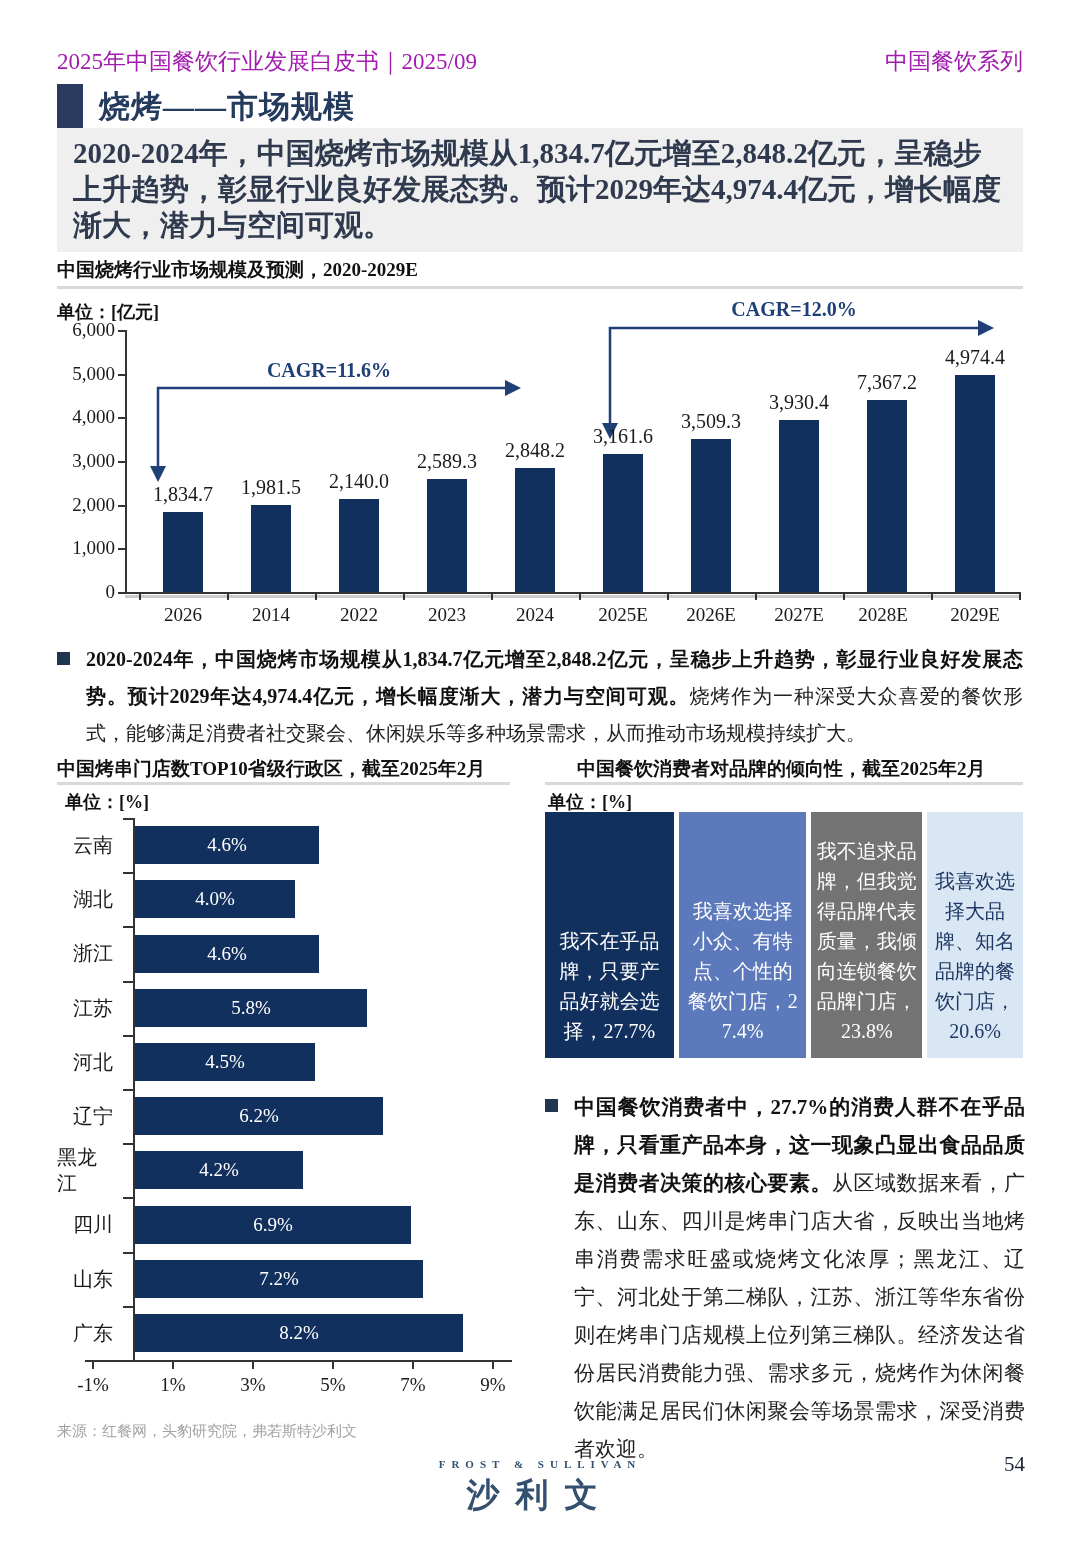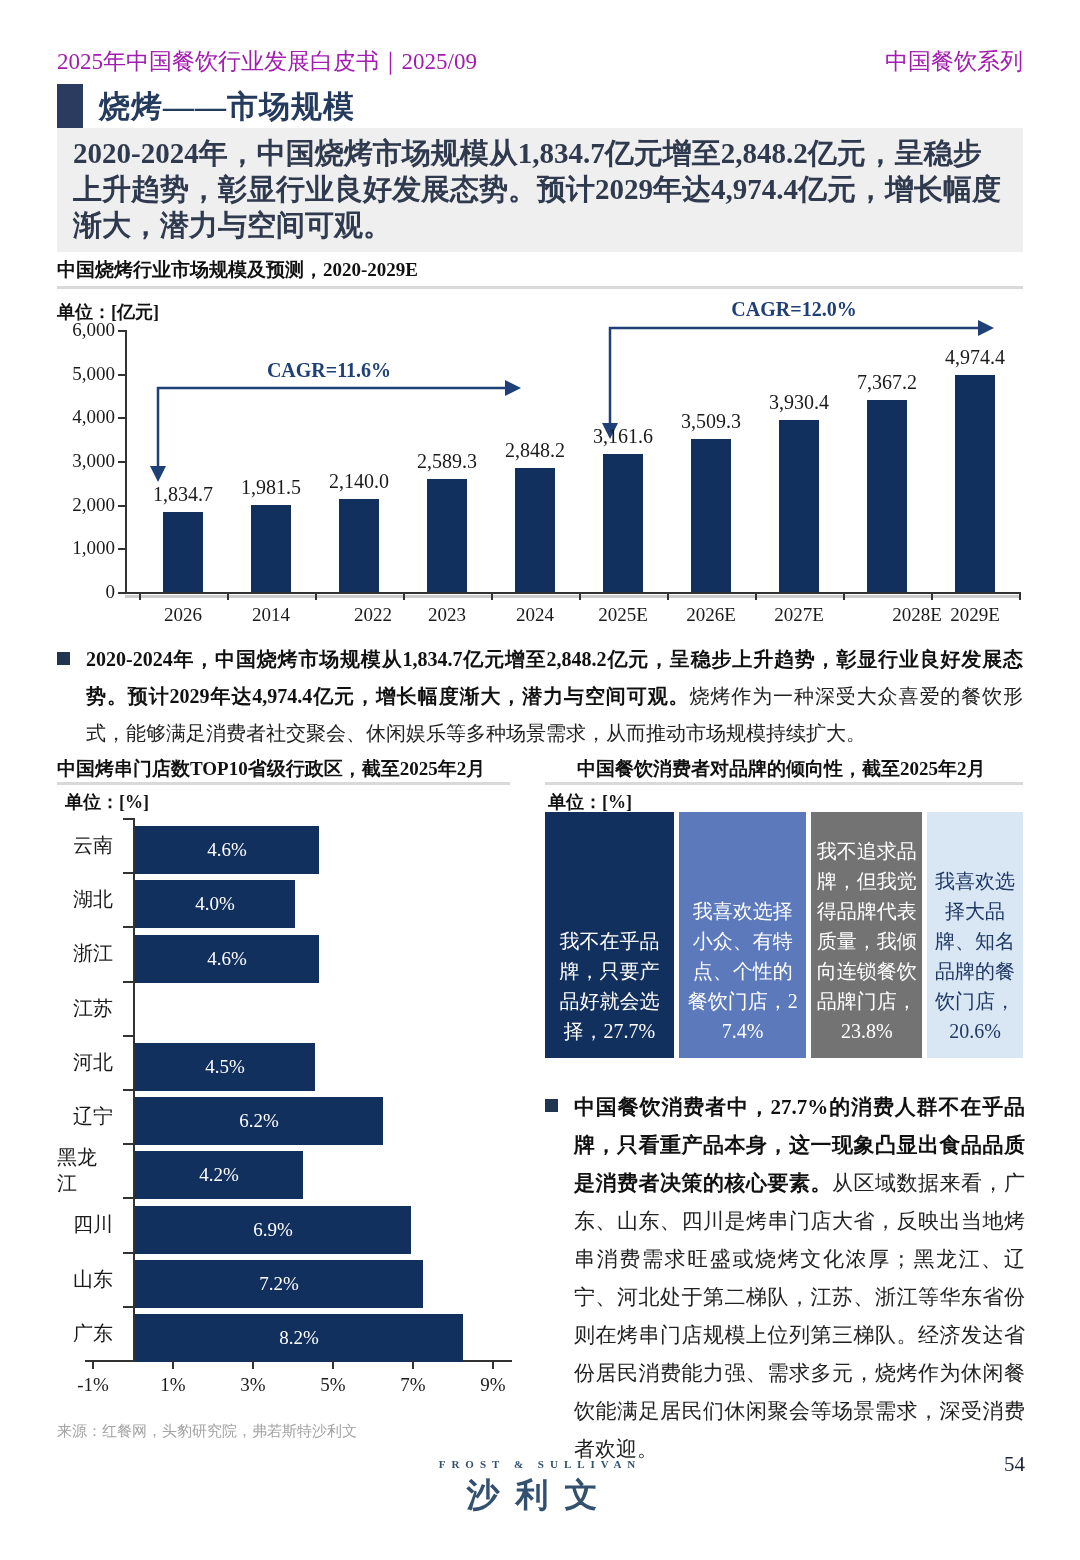--- a/index.html
+++ b/index.html
@@ -49,21 +49,21 @@
   #bullet1{left:57px;top:641px;width:966px;}
   #bullet2{left:545px;top:1088px;width:480px;}
   #bullet2 p{font-size:21px;line-height:38px;}
 
   
   #c2-plot{left:57px;top:818px;width:455px;height:585px;}
   .c2axis{position:absolute;left:76px;top:0;width:2px;height:543px;background:#333;}
   .c2base{position:absolute;left:28px;top:542px;width:427px;height:2px;background:#333;}
   .c2lab{position:absolute;left:0;width:56px;height:54px;display:flex;align-items:center;
          justify-content:flex-end;font-size:20px;line-height:26px;color:#1a1a1a;}
-  .c2bar{position:absolute;height:48px;display:flex;align-items:center;justify-content:center;
+  .c2bar{position:absolute;height:38px;display:flex;align-items:center;justify-content:center;
          color:#fff;font-size:19px;}
   .c2ytick{position:absolute;left:66px;width:10px;height:2px;background:#333;}
   .c2xtick{position:absolute;top:542px;width:2px;height:9px;background:#333;}
   .c2xlab{position:absolute;top:556px;width:60px;text-align:center;font-size:19px;color:#1a1a1a;}
 
   
   #c3-boxes{left:545px;top:812px;width:478px;height:246px;display:flex;gap:5px;}
   .seg{display:flex;align-items:flex-end;justify-content:center;}
   .segtext{width:100%;box-sizing:border-box;text-align:center;word-break:break-all;
            font-size:20px;line-height:30px;padding:0 5px 12px;}
@@ -113,39 +113,39 @@
       <text class="cagr-text" x="737" y="21" text-anchor="middle">CAGR=12.0%</text>
     </svg>
   <div class="c1val" style="left:66px;top:188px">1,834.7</div>
       <div class="c1bar" style="left:106px;top:217px;height:80px;background:#12305e"></div>
       <div class="c1cat" style="left:66px;top:309px">2026</div>
       <div class="c1val" style="left:154px;top:181px">1,981.5</div>
       <div class="c1bar" style="left:194px;top:210px;height:87px;background:#12305e"></div>
       <div class="c1cat" style="left:154px;top:309px">2014</div>
       <div class="c1val" style="left:242px;top:175px">2,140.0</div>
       <div class="c1bar" style="left:282px;top:204px;height:93px;background:#12305e"></div>
-      <div class="c1cat" style="left:256px;top:309px">2022</div>
+      <div class="c1cat" style="left:242px;top:309px">2022</div>
       <div class="c1val" style="left:330px;top:155px">2,589.3</div>
       <div class="c1bar" style="left:370px;top:184px;height:113px;background:#12305e"></div>
       <div class="c1cat" style="left:330px;top:309px">2023</div>
       <div class="c1val" style="left:418px;top:144px">2,848.2</div>
       <div class="c1bar" style="left:458px;top:173px;height:124px;background:#12305e"></div>
       <div class="c1cat" style="left:418px;top:309px">2024</div>
       <div class="c1val" style="left:506px;top:130px">3,161.6</div>
       <div class="c1bar" style="left:546px;top:159px;height:138px;background:#12305e"></div>
       <div class="c1cat" style="left:506px;top:309px">2025E</div>
       <div class="c1val" style="left:594px;top:115px">3,509.3</div>
       <div class="c1bar" style="left:634px;top:144px;height:153px;background:#12305e"></div>
       <div class="c1cat" style="left:594px;top:309px">2026E</div>
       <div class="c1val" style="left:682px;top:96px">3,930.4</div>
       <div class="c1bar" style="left:722px;top:125px;height:172px;background:#12305e"></div>
       <div class="c1cat" style="left:682px;top:309px">2027E</div>
       <div class="c1val" style="left:770px;top:76px">7,367.2</div>
       <div class="c1bar" style="left:810px;top:105px;height:192px;background:#12305e"></div>
-      <div class="c1cat" style="left:800px;top:309px">2028E</div>
+      <div class="c1cat" style="left:766px;top:309px">2028E</div>
       <div class="c1val" style="left:858px;top:51px">4,974.4</div>
       <div class="c1bar" style="left:898px;top:80px;height:217px;background:#12305e"></div>
       <div class="c1cat" style="left:858px;top:309px">2029E</div>
       <div class="c1tick" style="left:82px;top:297px"></div>
       <div class="c1tick" style="left:170px;top:297px"></div>
       <div class="c1tick" style="left:258px;top:297px"></div>
       <div class="c1tick" style="left:346px;top:297px"></div>
       <div class="c1tick" style="left:434px;top:297px"></div>
       <div class="c1tick" style="left:522px;top:297px"></div>
       <div class="c1tick" style="left:610px;top:297px"></div>
@@ -181,20 +181,21 @@
   <div class="abs" id="c2-plot">
     <div class="c2axis"></div>
     <div class="c2base"></div>
   <div class="c2lab" style="top:0px">云南</div>
       <div class="c2bar" style="top:8.100000000000001px;left:78px;width:184px;background:#12305e">4.6%</div>
       <div class="c2lab" style="top:54.2px">湖北</div>
       <div class="c2bar" style="top:62.300000000000004px;left:78px;width:160px;background:#12305e">4.0%</div>
       <div class="c2lab" style="top:108.4px">浙江</div>
       <div class="c2bar" style="top:116.5px;left:78px;width:184px;background:#12305e">4.6%</div>
       <div class="c2lab" style="top:162.60000000000002px">江苏</div>
+      <div class="c2bar" style="top:170.70000000000002px;left:78px;width:232px;background:#12305e">5.8%</div>
       <div class="c2lab" style="top:216.8px">河北</div>
       <div class="c2bar" style="top:224.9px;left:78px;width:180px;background:#12305e">4.5%</div>
       <div class="c2lab" style="top:271px">辽宁</div>
       <div class="c2bar" style="top:279.1px;left:78px;width:248px;background:#12305e">6.2%</div>
       <div class="c2lab" style="top:325.20000000000005px">黑龙江</div>
       <div class="c2bar" style="top:333.30000000000007px;left:78px;width:168px;background:#12305e">4.2%</div>
       <div class="c2lab" style="top:379.40000000000003px">四川</div>
       <div class="c2bar" style="top:387.50000000000006px;left:78px;width:276px;background:#12305e">6.9%</div>
       <div class="c2lab" style="top:433.6px">山东</div>
       <div class="c2bar" style="top:441.70000000000005px;left:78px;width:288px;background:#12305e">7.2%</div>

